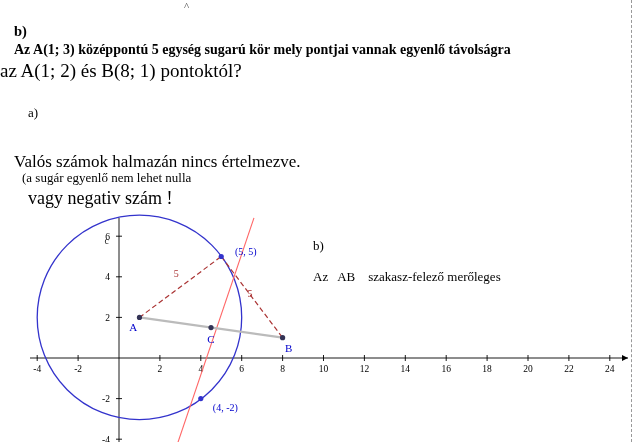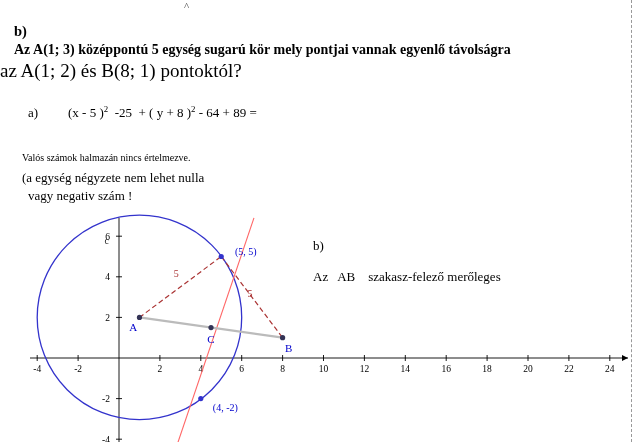--- a/index.html
+++ b/index.html
@@ -16,23 +16,23 @@
   .txt{position:absolute;white-space:pre;}
 
   .q1{left:14px;top:3px;font-size:14.5px;font-weight:bold;}
   .qb{left:14px;top:23px;font-size:14.5px;font-weight:bold;}
   .q2{left:14px;top:42px;font-size:14px;font-weight:bold;}
   .q3{left:0;top:60px;font-size:19px;font-weight:normal;}
 
   .a-label{left:28px;top:105px;font-size:13px;}
   .line1{left:68px;top:104px;font-size:13px;}
   .line2{left:68px;top:128px;font-size:13px;}
-  .line3{left:22px;top:152px;font-size:10px;text-align:right;}
+  .line3{left:14px;top:152px;font-size:17px;text-align:right;}
   .line4{left:22px;top:170px;font-size:13px;}
-  .line5{left:28px;top:188px;font-size:13px;text-align:center;}
+  .line5{left:28px;top:188px;font-size:18px;text-align:center;}
 
   .b-label{left:313px;top:238px;font-size:13px;}
   .bline1{left:313px;top:259px;font-size:13px;margin-top:10px;}
   .bline2{left:313px;top:278px;font-size:13px;}
 
   sup{font-size:0.68em;vertical-align:super;}
   .dashmark{position:absolute;left:184px;top:0px;font-size:11px;color:#444;}
   .rdash{position:absolute;right:0px;top:0px;width:1px;height:442px;
      border-left:1px dashed #999;}
 
@@ -44,23 +44,22 @@
 <div class="page">
 
   <div class="rdash"></div>
   <div class="dashmark">^</div>
 
   <div class="txt qb">b)</div>
   <div class="txt q2">Az A(1; 3) középpontú 5 egység sugarú kör mely pontjai vannak egyenlő távolságra</div>
   <div class="txt q3">az A(1; 2) és B(8; 1) pontoktól?</div>
 
   <div class="txt a-label">a)</div>
-  <div class="txt line1">(x - 5 )<sup>2</sup>  -25  + ( y + 8 )<sup>2</sup> - 64 + 89 =</div>
   <div class="txt line3">Valós számok halmazán nincs értelmezve.</div>
-  <div class="txt line4">(a egység négyzete nem lehet nulla</div>
+  <div class="txt line4">(a sugár egyenlő nem lehet nulla</div>
   <div class="txt line5">vagy negativ szám !</div>
 
   <div class="txt b-label">b)</div>
   <div class="txt bline1">Az   AB    szakasz-felező merőleges</div>
 
   <svg width="633" height="442">
     <g id="figure-layer">
         <line x1="30" y1="358" x2="628" y2="358" stroke="#000000" stroke-width="0.9"></line>
         <polygon points="628,358 622,355 622,361" fill="#000000"></polygon>
         <line x1="119" y1="442" x2="119" y2="218" stroke="#000000" stroke-width="0.9"></line>

